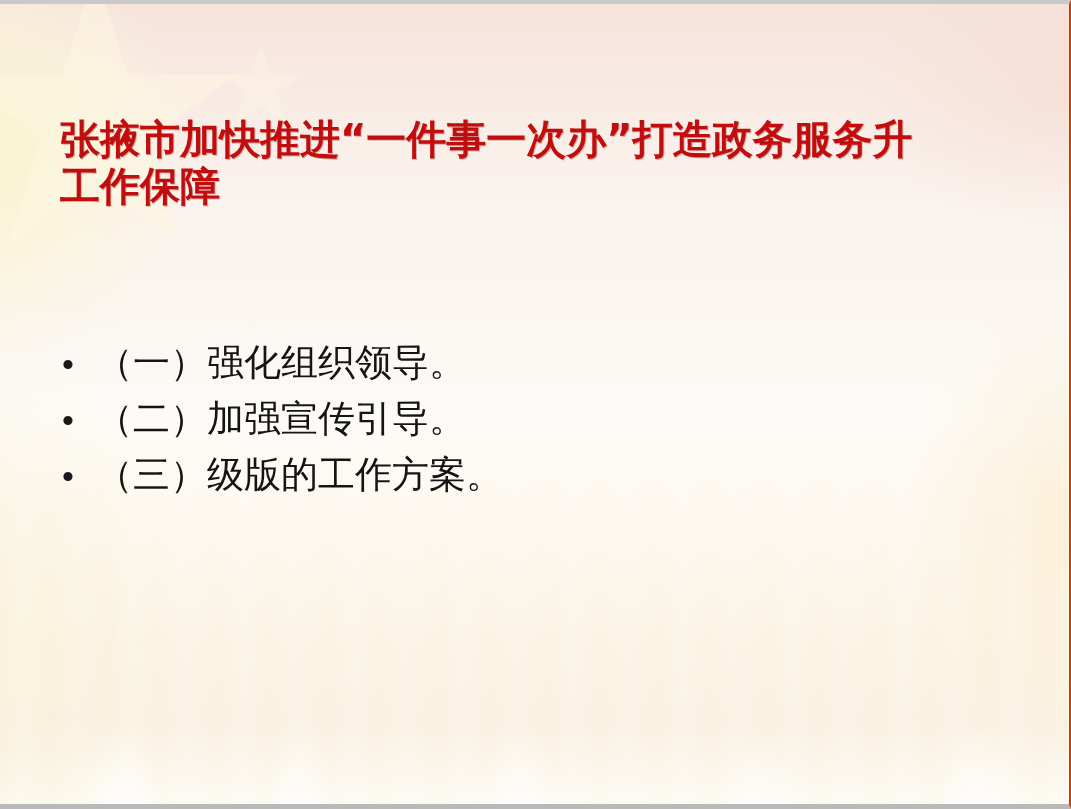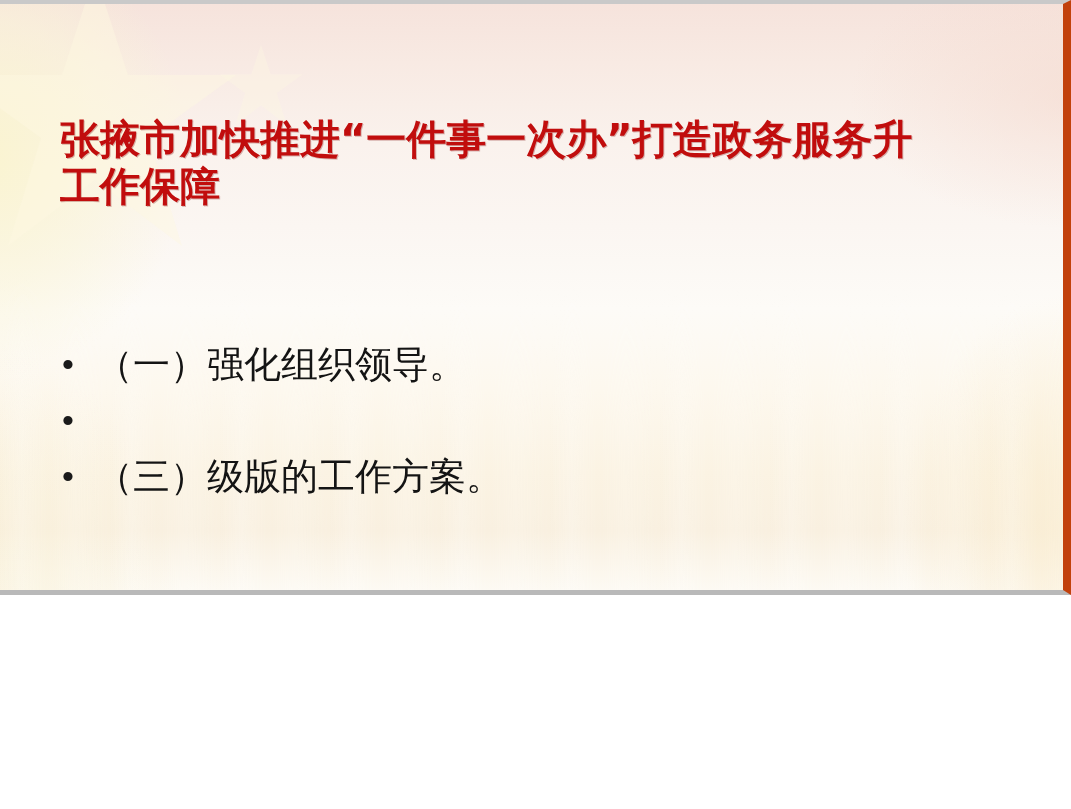--- a/index.html
+++ b/index.html
@@ -3,28 +3,28 @@
 <meta charset="utf-8">
 <style>
   html, body {
     margin: 0;
     padding: 0;
     background: #ffffff;
   }
   #slide-root {
     position: relative;
     width: 1071px;
-    height: 595px;
+    height: 809px;
     overflow: hidden;
     background: #bef264;
     font-family: "Liberation Sans", "DejaVu Sans", sans-serif;
     box-sizing: border-box;
     border-top: 4px solid #c9c9c9;
     border-bottom: 5px solid #b9b9b9;
-    border-right: 8px solid #c2410c;
+    border-right: 2px solid #c2410c;
   }
 
   
   .bg-layer {
     position: absolute;
     inset: 0;
     pointer-events: none;
   }
   
   .bg-base {
@@ -133,21 +133,21 @@
     font-size: 34px;
     line-height: 48px;
     text-align: left;
   }
   .bullet-text {
     color: #141414;
     font-size: 37px;
     line-height: 50px;
     letter-spacing: 0px;
     white-space: nowrap;
-    font-family: Liberation Sans, sans-serif;
+    font-family: Liberation Mono, monospace;
     text-align: right;
   }
 </style>
 </head>
 <body>
 
 <div id="slide-root">
 
   <div class="bg-layer bg-base"></div>
   <div class="bg-layer bg-glow-left"></div>
@@ -171,20 +171,21 @@
     <div class="title-line">工作保障</div>
   </div>
 
   <ul id="bullet-list">
     <li>
       <span class="bullet-dot">•</span>
       <span class="bullet-text">（一）强化组织领导。</span>
     </li>
     <li>
       <span class="bullet-dot">•</span>
+      <span class="bullet-text">（二）加强宣传引导。</span>
     </li>
     <li>
       <span class="bullet-dot">•</span>
       <span class="bullet-text">（三）级版的工作方案。</span>
     </li>
   </ul>
 
 </div>
 
 </body></html>

